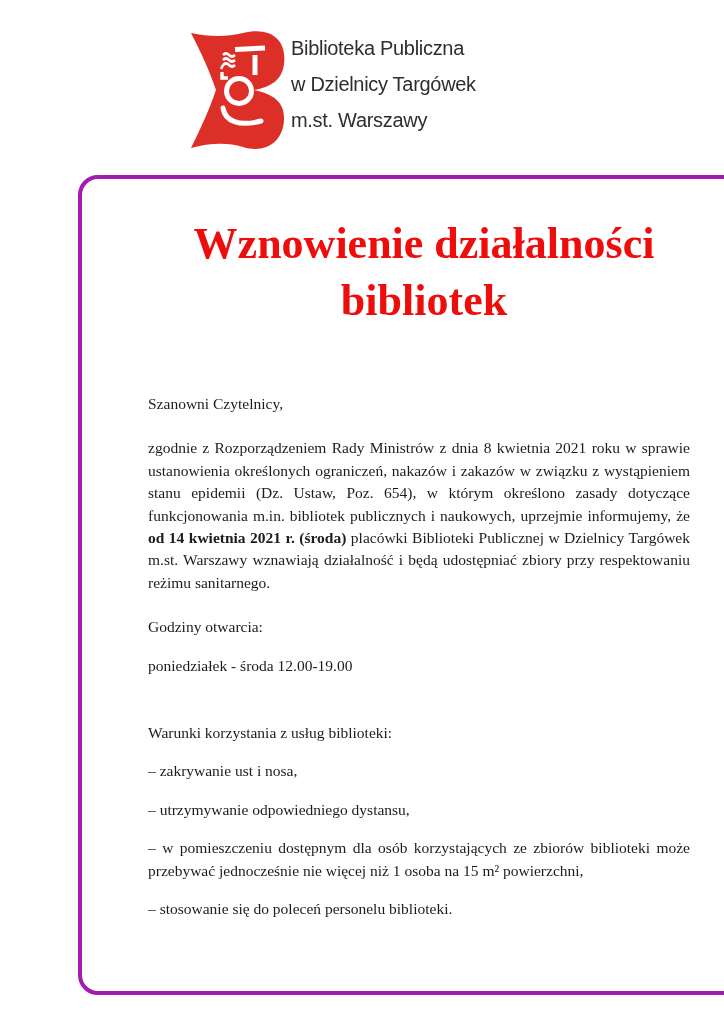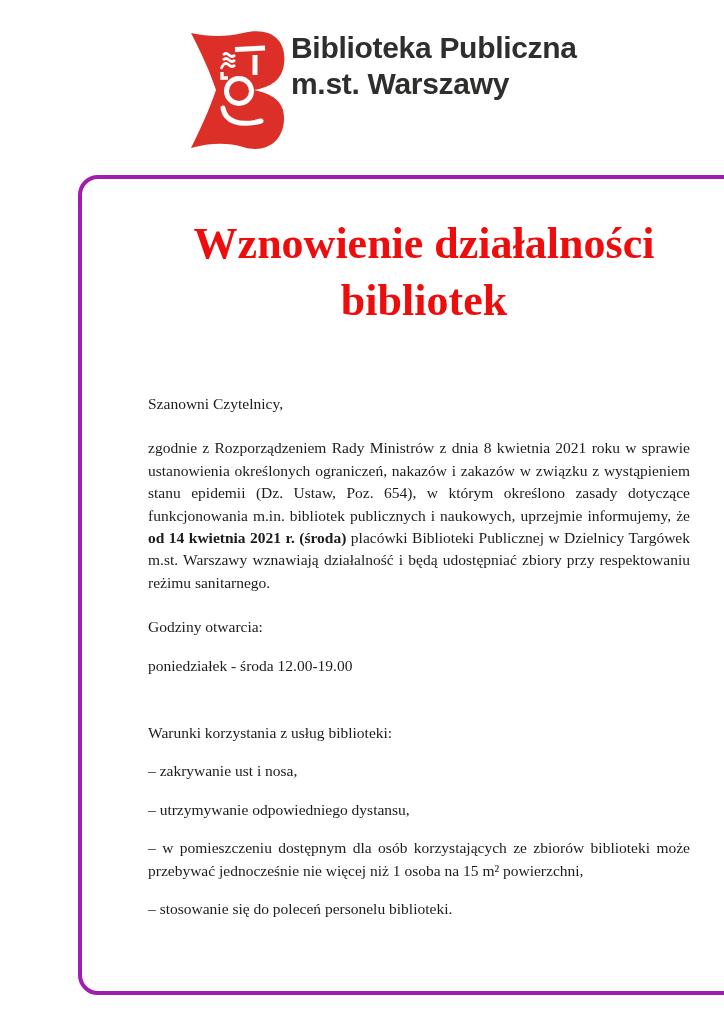--- a/index.html
+++ b/index.html
@@ -13,22 +13,22 @@
   }
 
   
   .logo-mark {
     position: absolute; left: 185px; top: 28px;
     width: 100px; height: 124px;
   }
   .org-name {
     position: absolute; left: 291px; top: 30px;
     font-family: "Liberation Sans", sans-serif;
-    font-weight: bold;
-    font-size: 30px; line-height: 36px;
+    font-weight: normal;
+    font-size: 20px; line-height: 36px;
     letter-spacing: -0.3px;
     color: #2e2e2d;
     white-space: nowrap;
   }
 
   
   .notice-frame {
     position: absolute; left: 78px; top: 175px;
     width: 692px; height: 820px;
     box-sizing: border-box;
@@ -80,20 +80,21 @@
       <path d="M 36,41 l 2,-4" stroke-width="2.6"></path>
       <path d="M 37,44 l 0,6 l 6,0" stroke-width="3.4"></path>
       <circle cx="54" cy="63" r="12.5"></circle>
       <path d="M 38,80 C 40,93 54,99 76,93" stroke-linecap="round"></path>
     </g>
   </svg>
 </div>
 
 <div class="org-name">
   <div>Biblioteka Publiczna</div>
+  <div>w Dzielnicy Targówek</div>
   <div>m.st. Warszawy</div>
 </div>
 
 <div class="notice-frame">
 
   <h1 class="notice-title">Wznowienie działalności bibliotek</h1>
 
   <div class="notice-body">
 
     <p>Szanowni Czytelnicy,</p>

